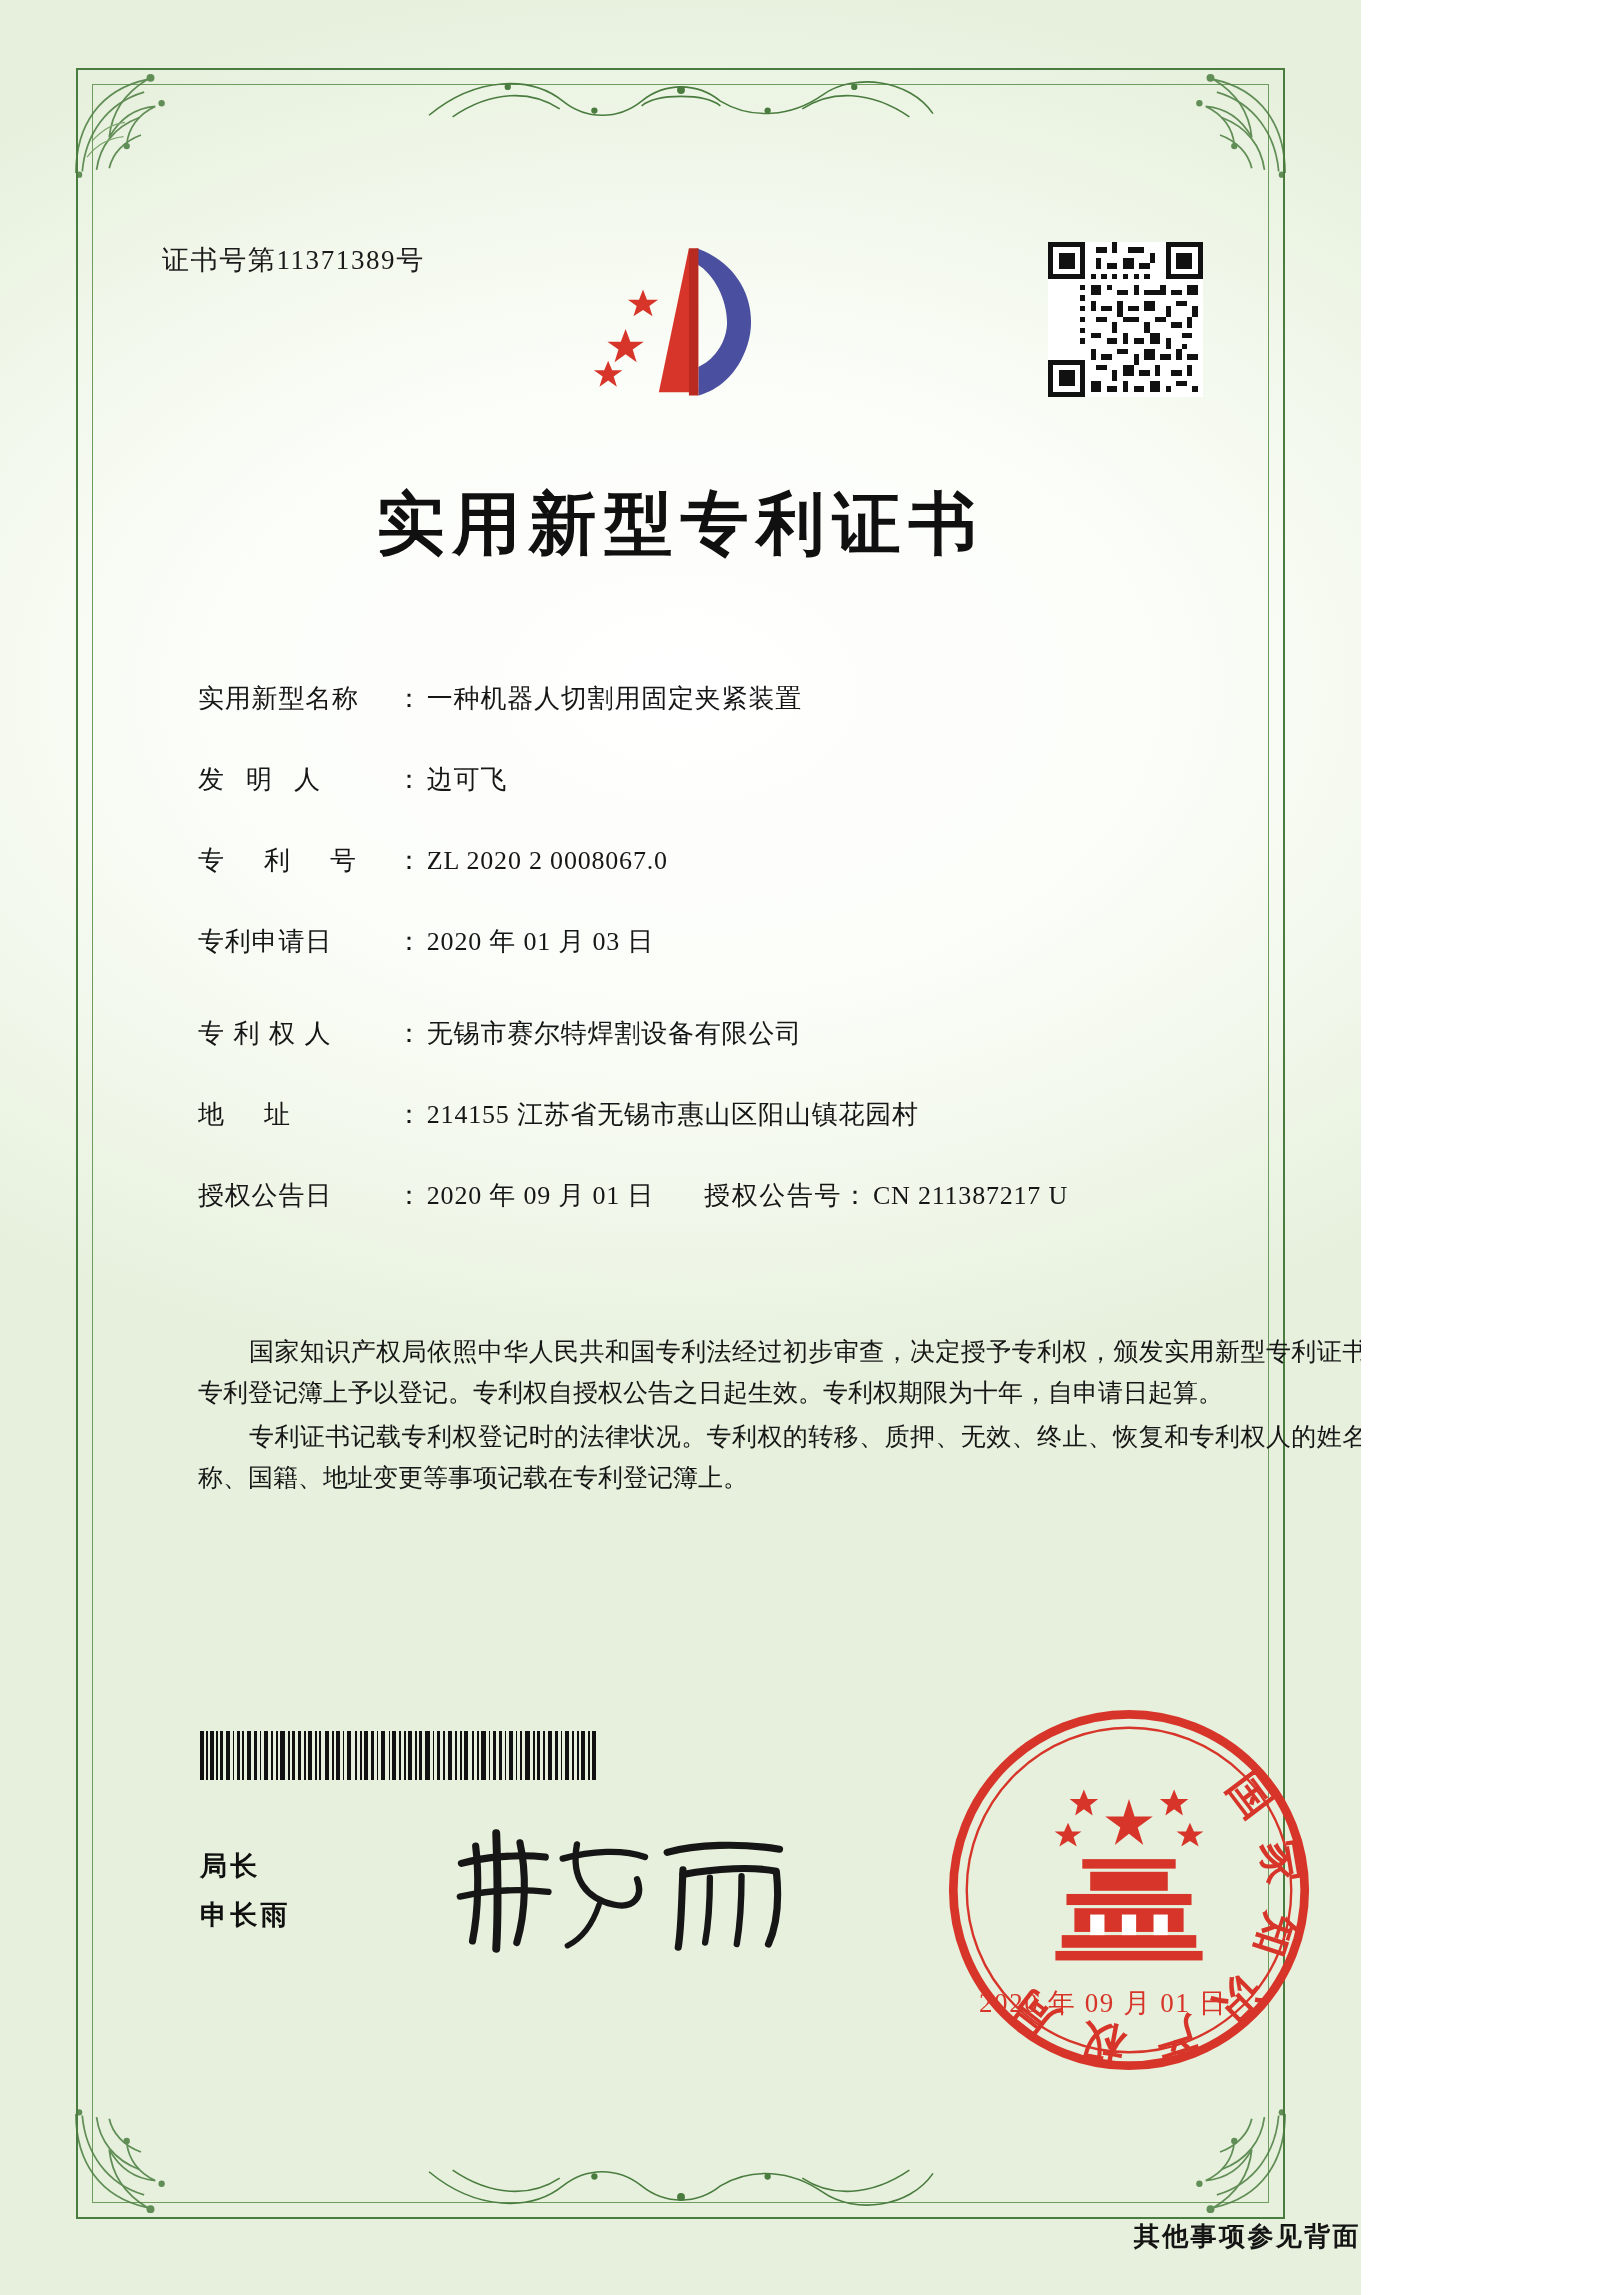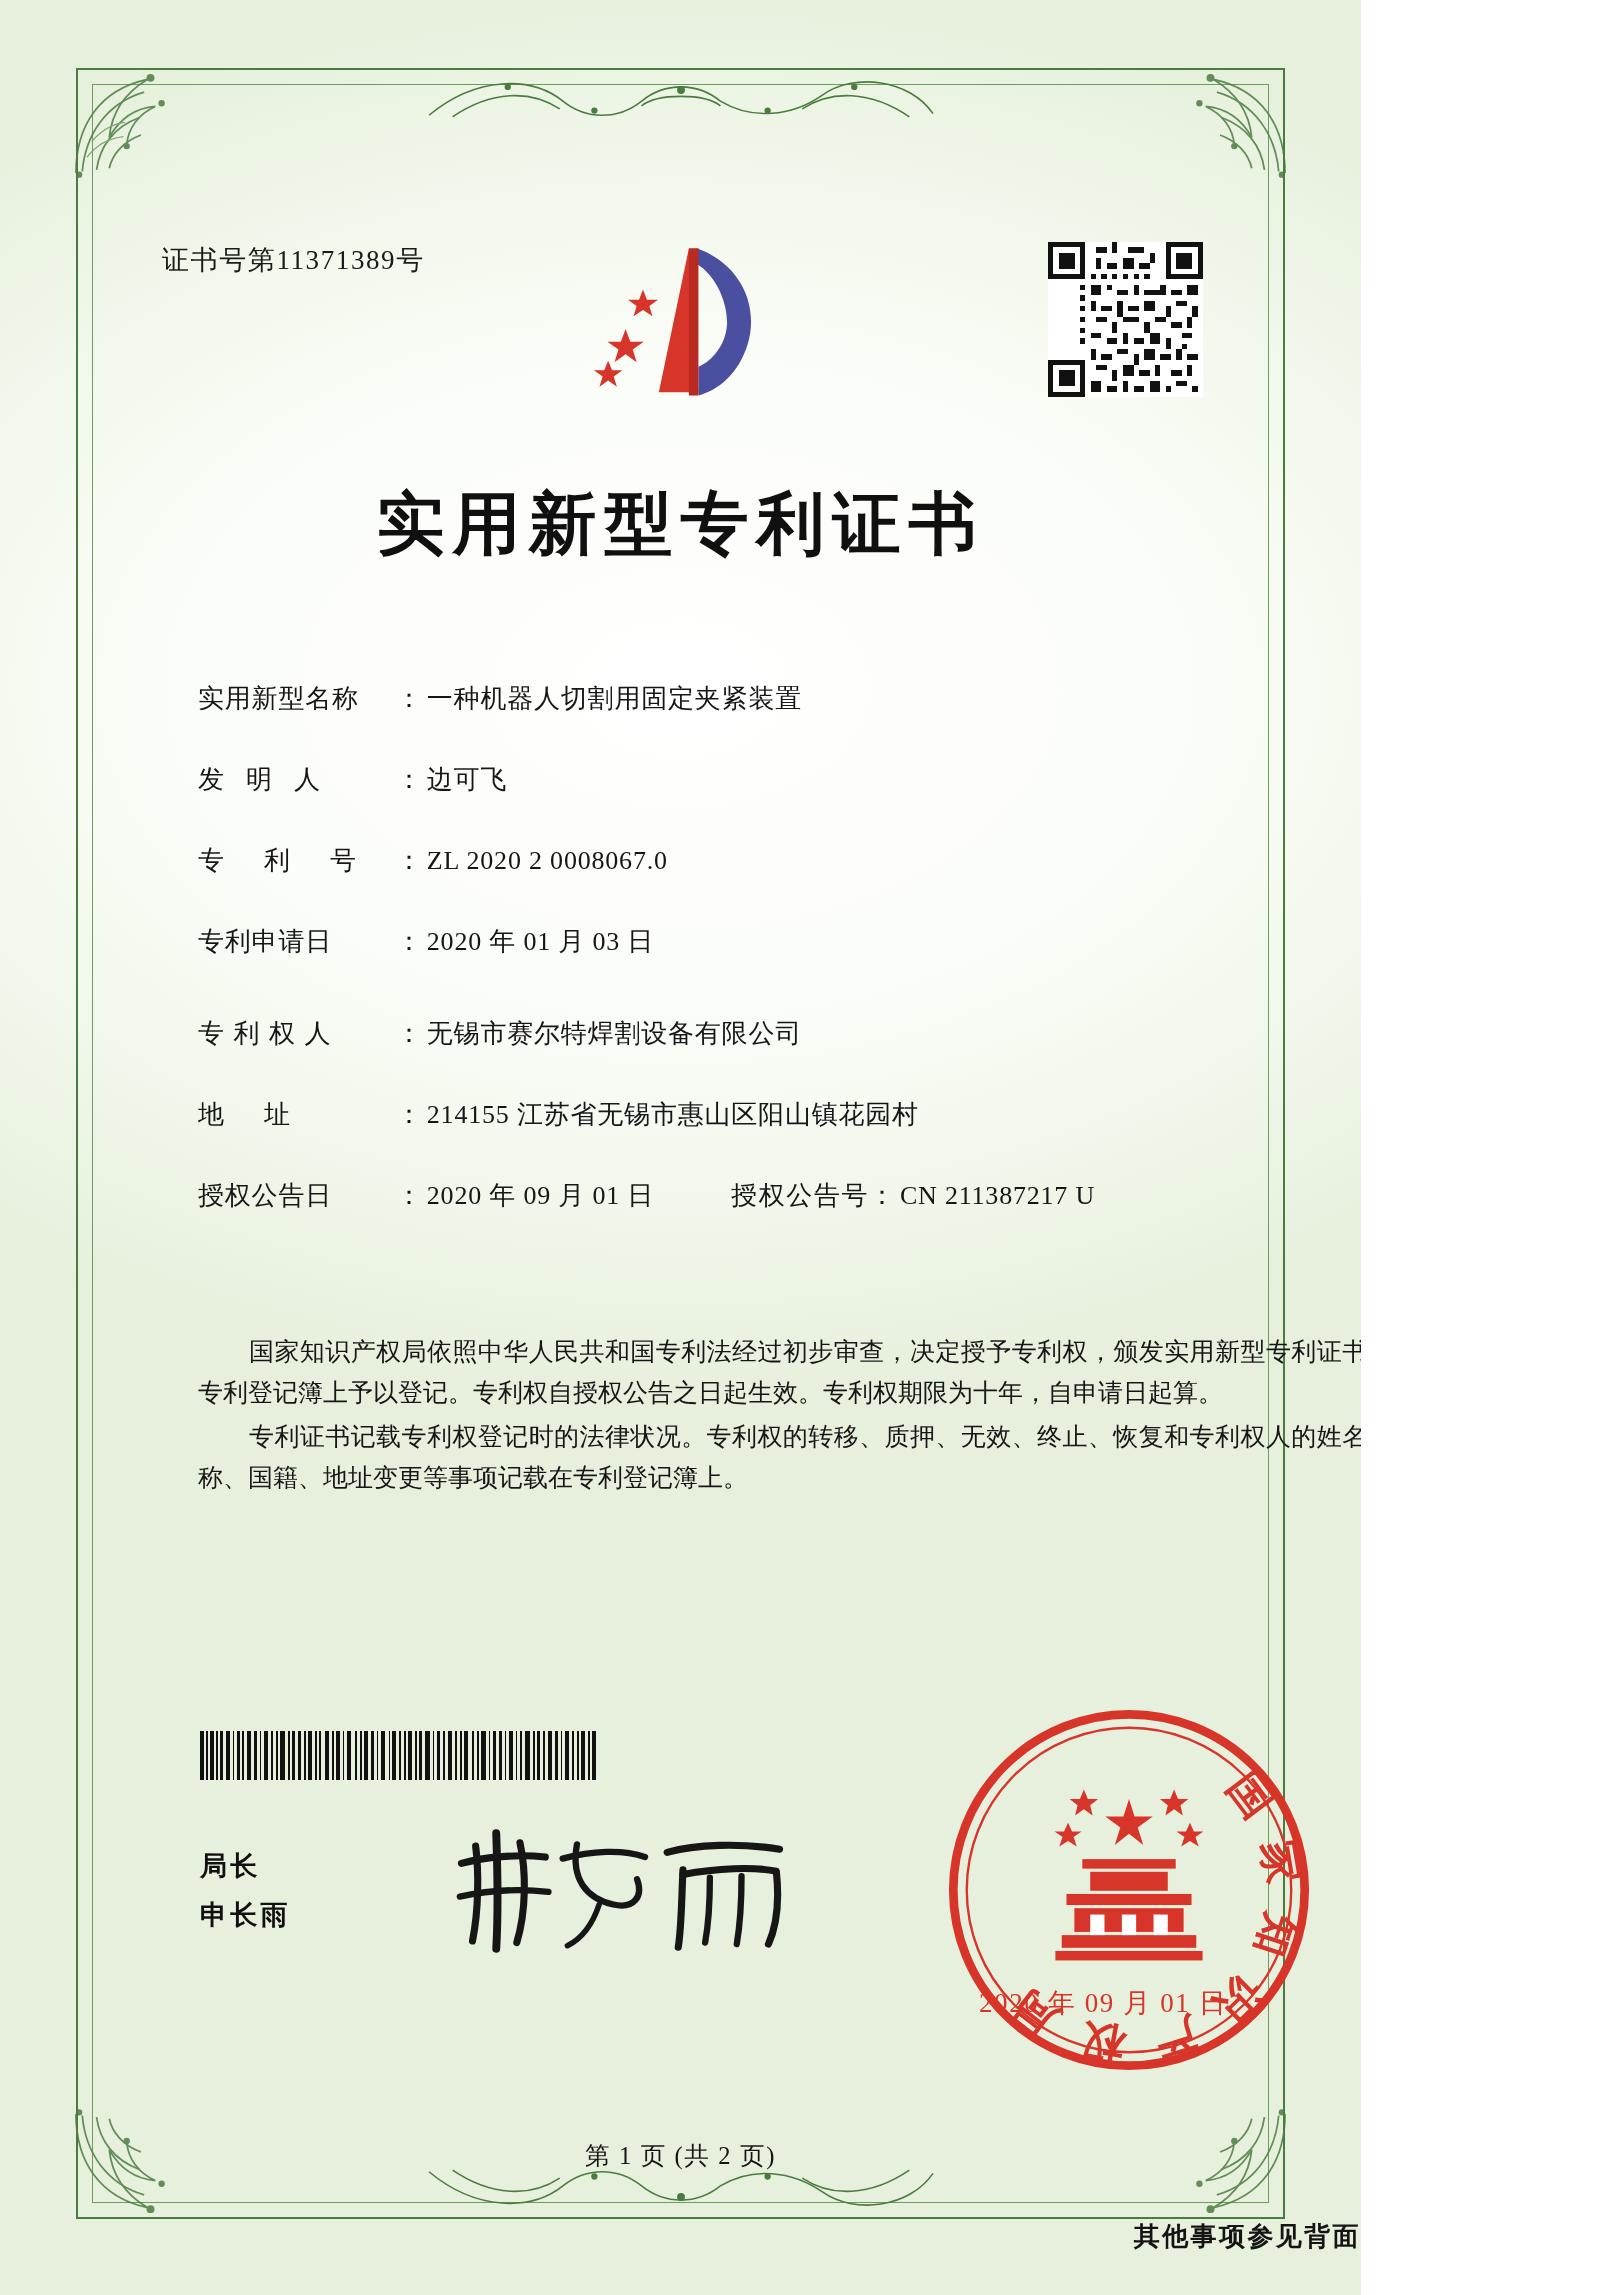--- a/index.html
+++ b/index.html
@@ -124,21 +124,21 @@
     display: inline-block;
     min-width: 198px;
     letter-spacing: 0.8px;
   }
   .field-label.sp2 { letter-spacing: 22px; }
   .field-label.sp3 { letter-spacing: 9.5px; margin-top: 11px; }
   .field-label.sp4 { letter-spacing: 40px; }
   .field-colon { margin-right: 4.8px; }
   .field-value { letter-spacing: 0.8px; }
   .field-row.dual .second-label {
-    margin-left: 77px;
+    margin-left: 50px;
     letter-spacing: 1.6px;
   }
 
   
   .paragraphs {
     position: absolute;
     left: 198px;
     top: 1331px;
     width: 1220px;
     font-size: 25px;
@@ -629,17 +629,16 @@
       <defs>
         <path id="sealArc" d="M 235 58 A 177 177 0 1 1 234.5 58"></path>
       </defs>
       <text font-family="'DejaVu Serif','Liberation Serif',serif" font-size="54" font-weight="bold" fill="#d8352a" letter-spacing="6">
         <textPath href="#sealArc" startOffset="12%">国 家 知 识 产 权 局</textPath>
       </text>
     </svg>
   </div>
   <div class="seal-date">2020 年 09 月 01 日</div>
 
-  <div class="page-number">第 1 页 (共 2 页)</div>
   <div class="footer-note">其他事项参见背面</div>
 
 </div>
 
 
 </body></html>

